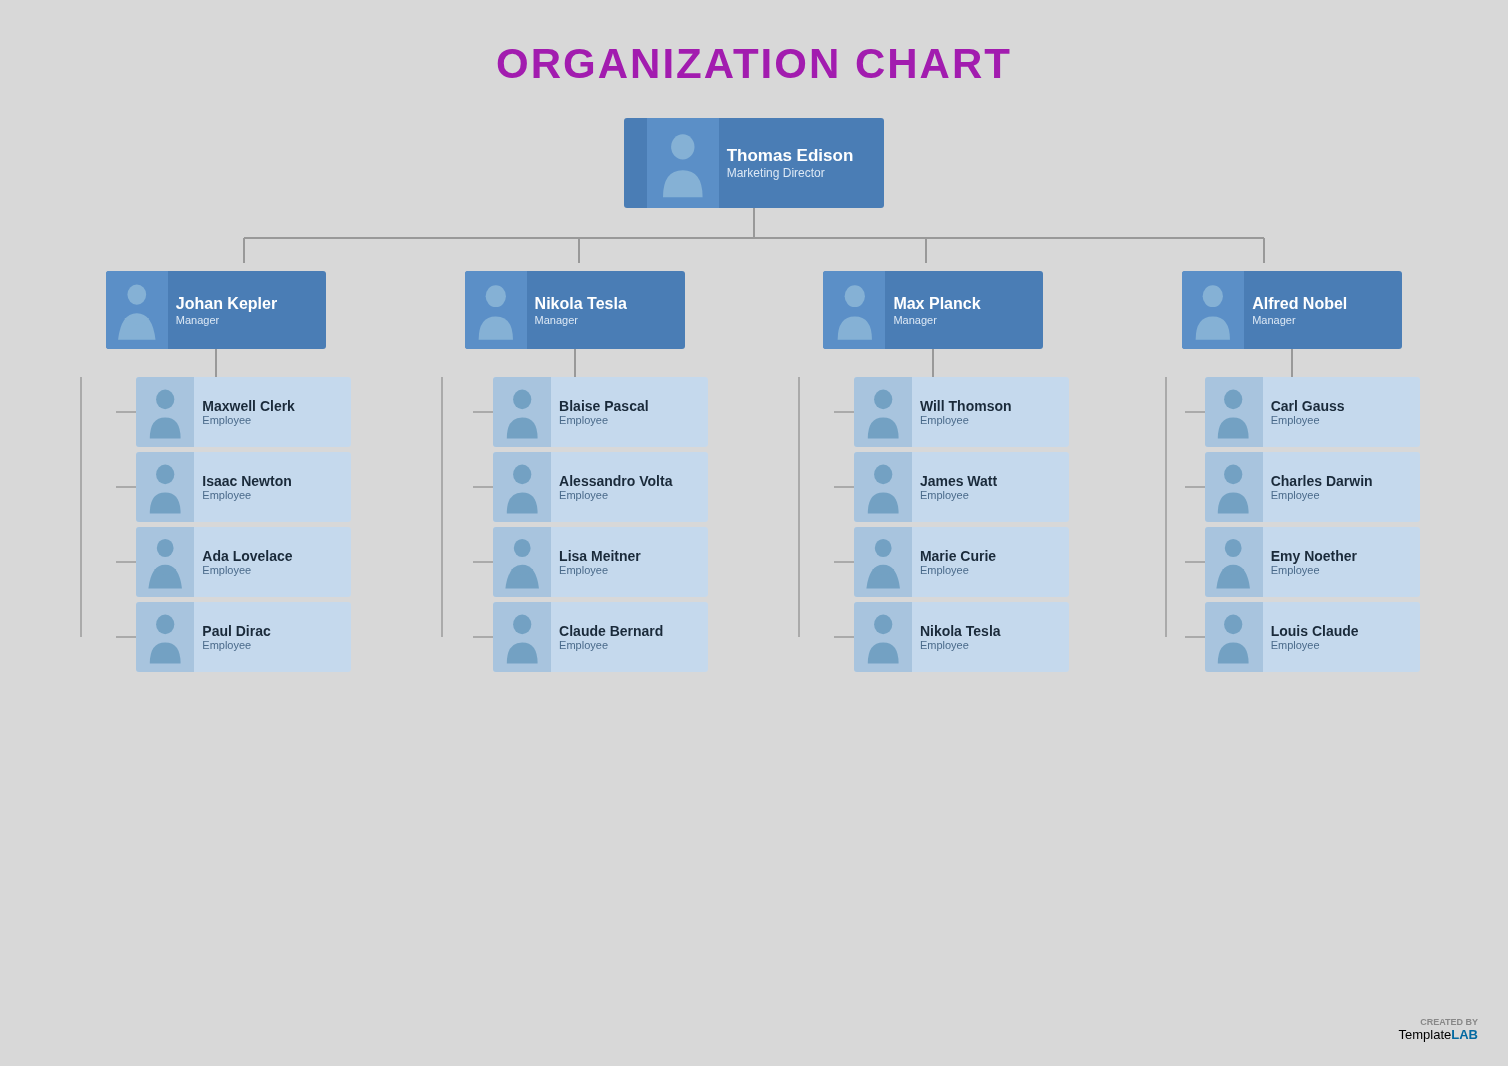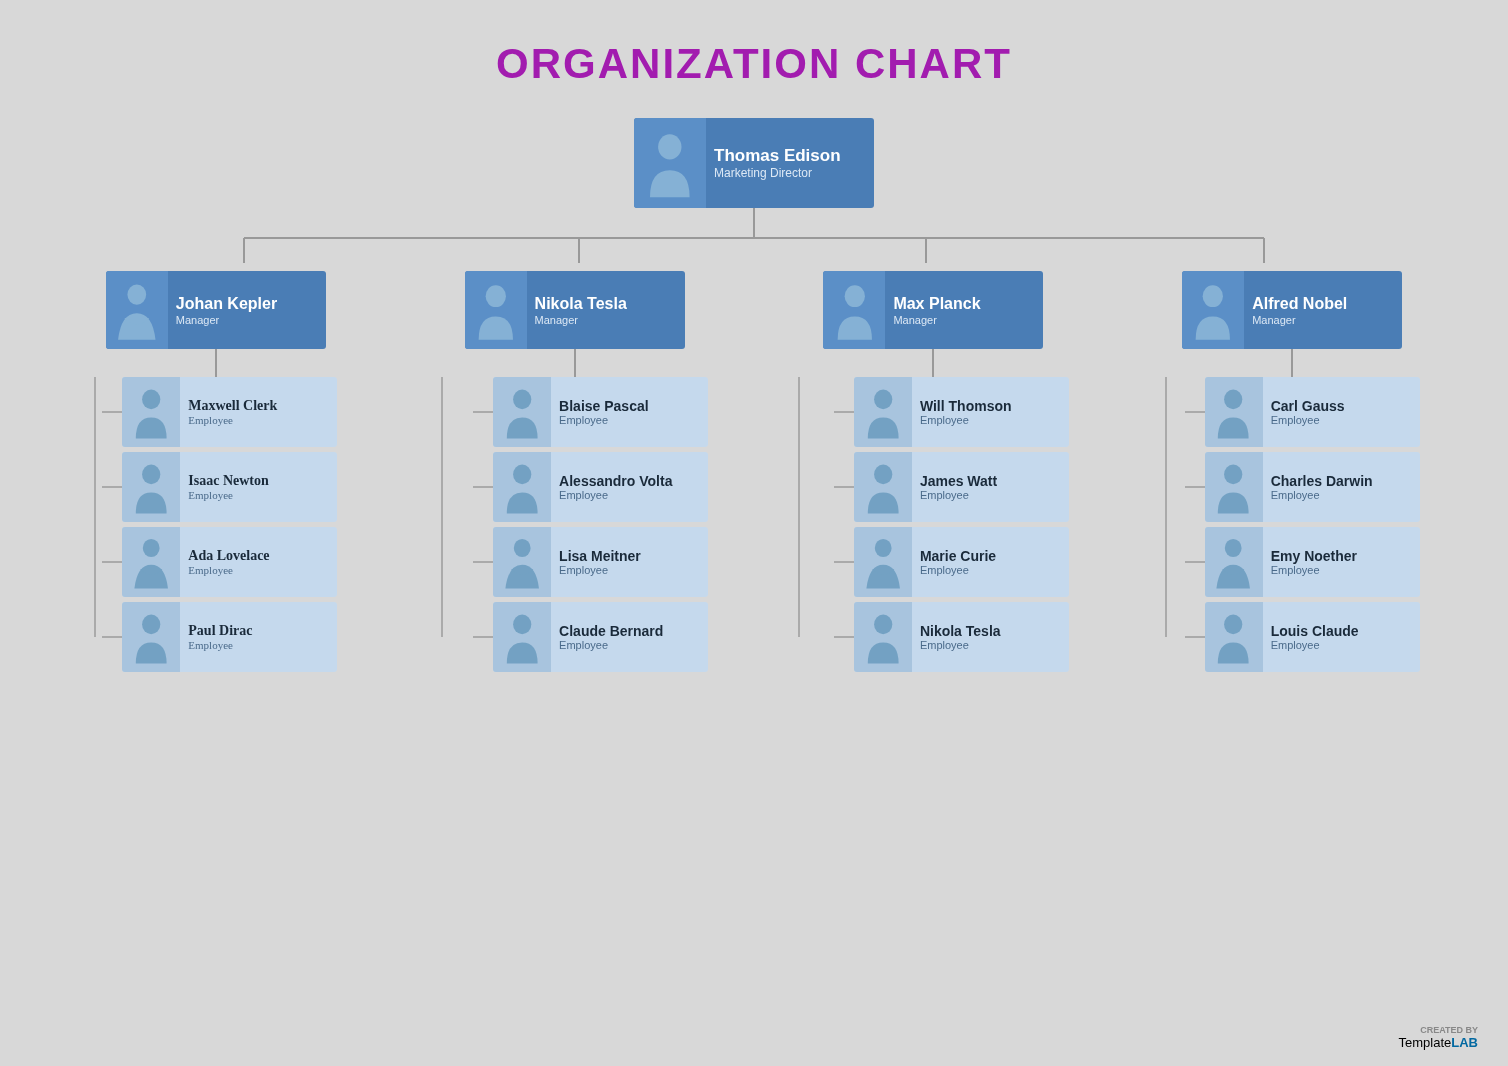--- a/index.html
+++ b/index.html
@@ -56,22 +56,23 @@
       line-height: 1.2;
     }
     .card-role {
       color: #333;
       font-weight: 400;
     }
 
     
     .card-director {
       background: #4a7db5;
-      width: 240px;
+      width: 260px;
       height: 90px;
+      justify-content: center;
     }
     .card-director .card-avatar {
       width: 72px;
       height: 90px;
       background: #5b8fc7;
     }
     .card-director .card-name { font-size: 17px; color: #fff; }
     .card-director .card-role { font-size: 12px; color: #dce8f5; }
 
     
@@ -120,21 +121,21 @@
 
     .column {
       display: flex;
       flex-direction: column;
       align-items: center;
       width: 22%;
     }
 
     .watermark {
       position: fixed;
-      bottom: 16px;
+      bottom: 24px;
       right: 30px;
       font-size: 13px;
       color: #555;
     }
     .watermark span {
       font-weight: 900;
       color: #cc2200;
     }
     .watermark .created-by {
       font-size: 9px;
@@ -221,21 +222,21 @@
           </svg>
         </div>
         <div class="card-info">
           <span class="card-name">Johan Kepler</span>
           <span class="card-role">Manager</span>
         </div>
       </div>
 
       <div class="col-connector"></div>
 
-      <div style="position:relative; padding-left:8px;font-family:Liberation Serif, serif;">
+      <div style="position:relative; padding-left:36px;">
         <div style="position: absolute; left: 0px; top: 0px; width: 2px; background: rgb(170, 170, 170); bottom: auto; height: 260px;" id="vl0"></div>
         <div class="emp-item">
           <div class="horiz-stub"></div>
           <div class="card card-employee">
             <div class="card-avatar" style="background:#a8c4de">
               <svg viewBox="0 0 60 80" class="avatar-svg" style="fill:#6a9cbf">
                 <ellipse cx="30" cy="22" rx="13" ry="14"></ellipse>
                 <path d="M8,78 Q8,48 30,48 Q52,48 52,78 Z"></path>
               </svg>
             </div>

